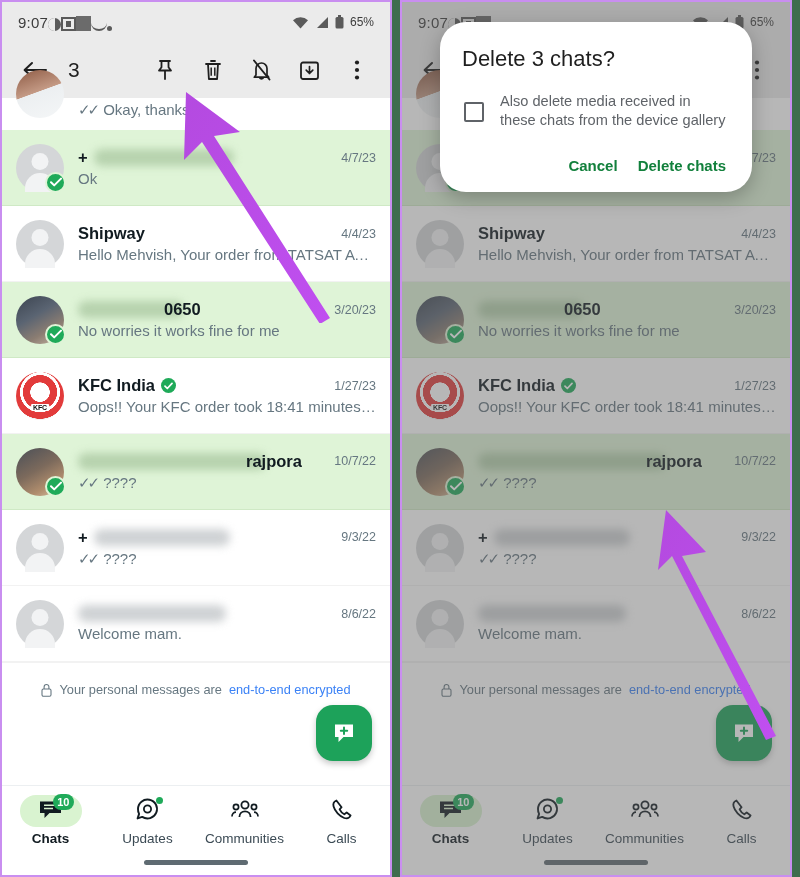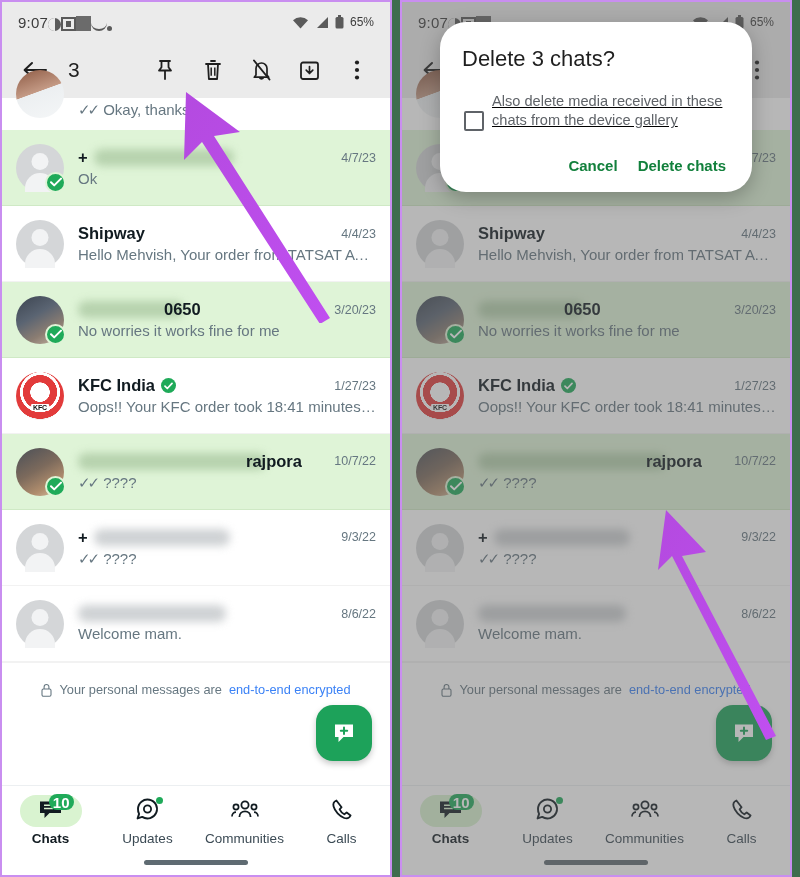--- a/index.html
+++ b/index.html
@@ -146,40 +146,40 @@
   }
   .navitem { flex: 1 1 0; display: flex; flex-direction: column; align-items: center; gap: 4px; }
   .navicon-wrap { position: relative; width: 62px; height: 32px; border-radius: 16px;
                   display: flex; align-items: center; justify-content: center; }
   .navitem.active .navicon-wrap { background: #d9f3d0; }
   .navlabel { font-size: 13.5px; color: #3b4a54; }
   .navitem.active .navlabel { font-weight: bold; color: #111b21; }
   .badge {
     position: absolute; top: -1px; right: 8px;
     min-width: 18px; height: 16px; padding: 0 4px; border-radius: 9px;
-    background: #1faa59; color: #fff; font-size: 15px; font-weight: bold;
+    background: #1faa59; color: #fff; font-size: 11px; font-weight: bold;
     display: flex; align-items: center; justify-content: center;
   }
   .greendot { position: absolute; top: 2px; right: 16px; width: 7px; height: 7px;
               border-radius: 50%; background: #1faa59; }
   .gesturebar {
     position: absolute; left: 50%; transform: translateX(-50%); bottom: 10px;
     width: 104px; height: 5px; border-radius: 3px; background: #5f6b72;
   }
 
   
   .scrim { position: absolute; inset: 0; background: rgba(96,96,96,.45); }
   .dialog {
     position: absolute; left: 38px; top: 20px; width: 312px;
     background: #fff; border-radius: 26px;
     box-shadow: 0 6px 20px rgba(0,0,0,.25);
     padding: 24px 22px 10px 22px;
   }
   .dlg-title { font-size: 22px; color: #1f1f1f; margin-bottom: 20px; }
-  .dlg-row { display: flex; align-items: flex-end; gap: 8px; padding-left: 2px; text-decoration: underline; }
+  .dlg-row { display: flex; align-items: center; gap: 16px; padding-left: 2px; }
   .checkbox { width: 20px; height: 20px; border: 2px solid #5f6368; border-radius: 2px; flex: 0 0 auto; margin-top: 2px; }
   .dlg-text { font-size: 14.6px; line-height: 1.32; color: #5f6368; }
   .dlg-actions { display: flex; justify-content: flex-end; gap: 20px; margin-top: 26px; padding-right: 4px; padding-bottom: 8px; }
   .dlg-btn { font-size: 15px; font-weight: bold; color: #12803c; }
 
   
   .arrow { position: absolute; pointer-events: none; }
 </style>
 </head>
 <body>

